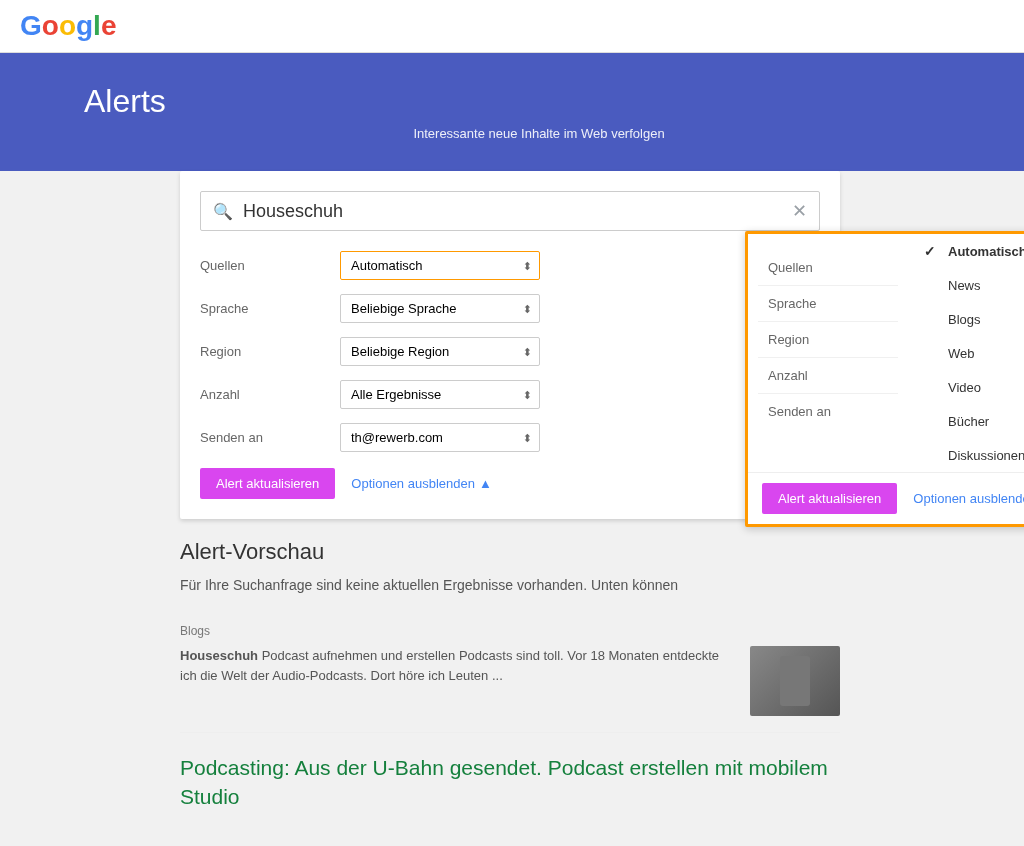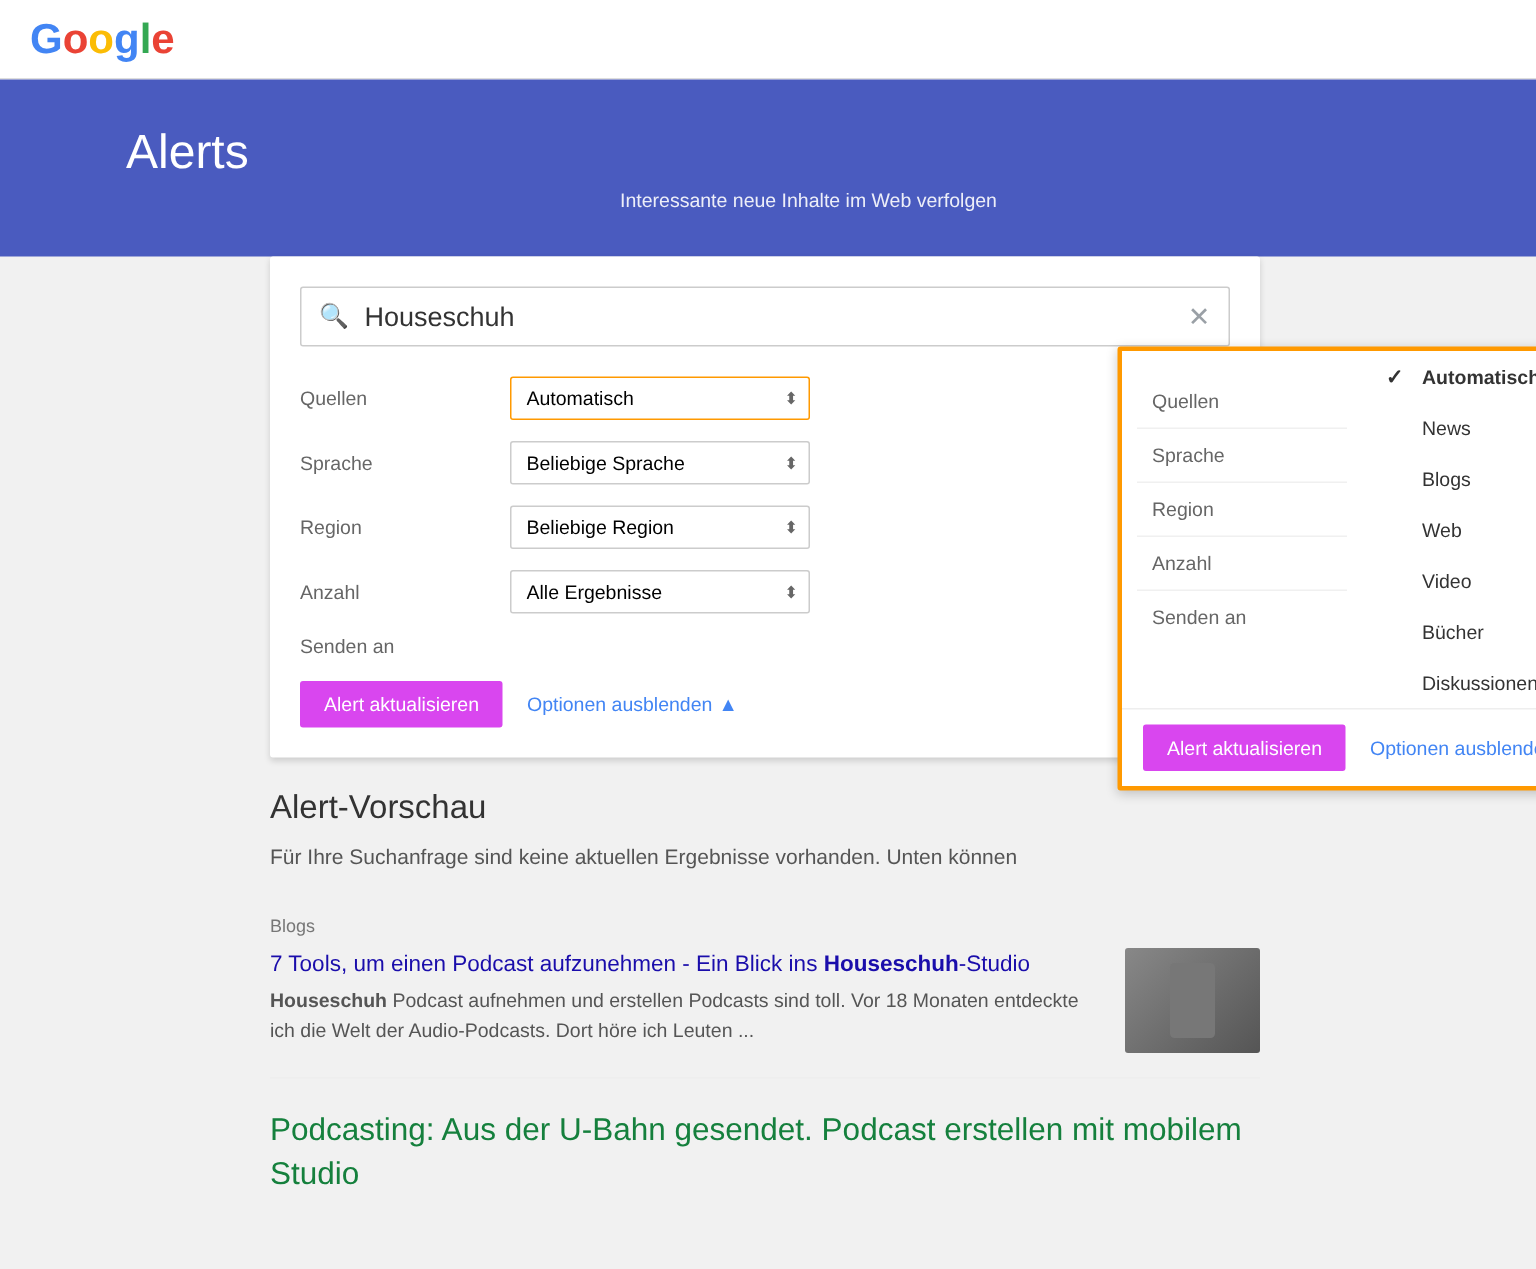--- a/index.html
+++ b/index.html
@@ -142,20 +142,25 @@
       <span class="form-label">Anzahl</span>
       <div class="select-wrapper">
         <select class="form-select">
           <option>Alle Ergebnisse</option>
         </select>
       </div>
     </div>
 
     <div class="form-row">
       <span class="form-label">Senden an</span>
+      <div class="select-wrapper">
+        <select class="form-select">
+          <option>th@rewerb.com</option>
+        </select>
+      </div>
     </div>
 
     <div class="buttons-row">
       <button class="btn-primary">Alert aktualisieren</button>
       <button class="btn-link">
         <span>Optionen ausblenden</span>
         <span>▲</span>
       </button>
     </div>
 
@@ -216,23 +221,20 @@
   <div class="preview-section">
     <h2 class="preview-title">Alert-Vorschau</h2>
     <p class="preview-desc">
       <span>Für Ihre Suchanfrage sind keine aktuellen Ergebnisse vorhanden. Unten können</span><br>
     </p>
 
     <p class="category-label">Blogs</p>
 
     <div class="result-item">
       <div class="result-text">
-        <div class="result-title">
-          <span>7 Tools, um einen Podcast aufzunehmen - Ein Blick ins </span><strong>Houseschuh</strong><span>-Studio</span>
-        </div>
         <div class="result-snippet">
           <strong>Houseschuh</strong><span> Podcast aufnehmen und erstellen Podcasts sind toll. Vor 18 Monaten entdeckte ich die Welt der Audio-Podcasts. Dort höre ich Leuten ...</span>
         </div>
       </div>
       <div class="result-thumb">
         <div class="thumb-img">
           <div class="thumb-figure"></div>
         </div>
       </div>
     </div>

